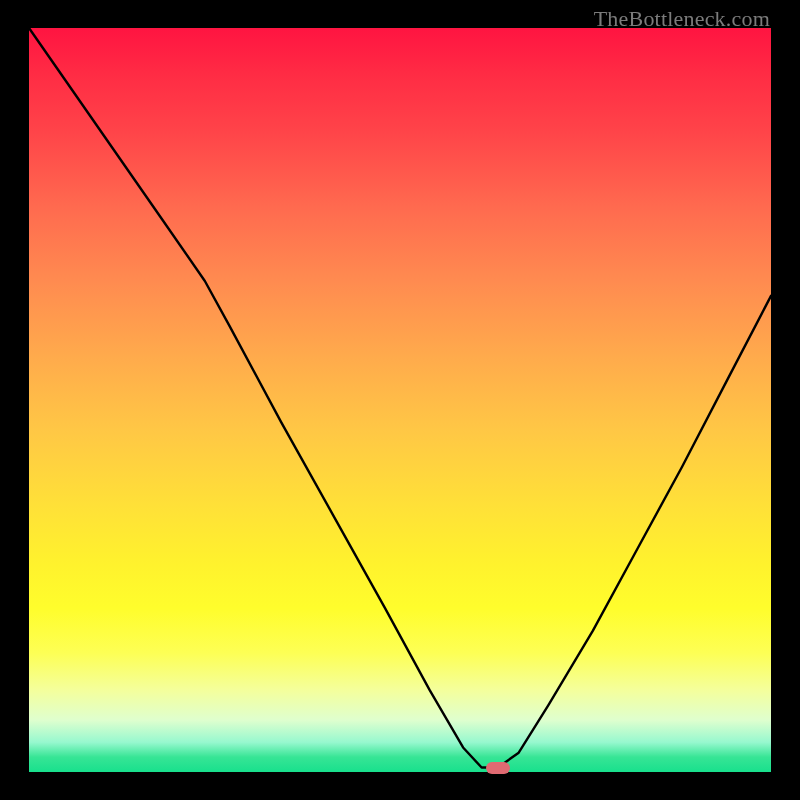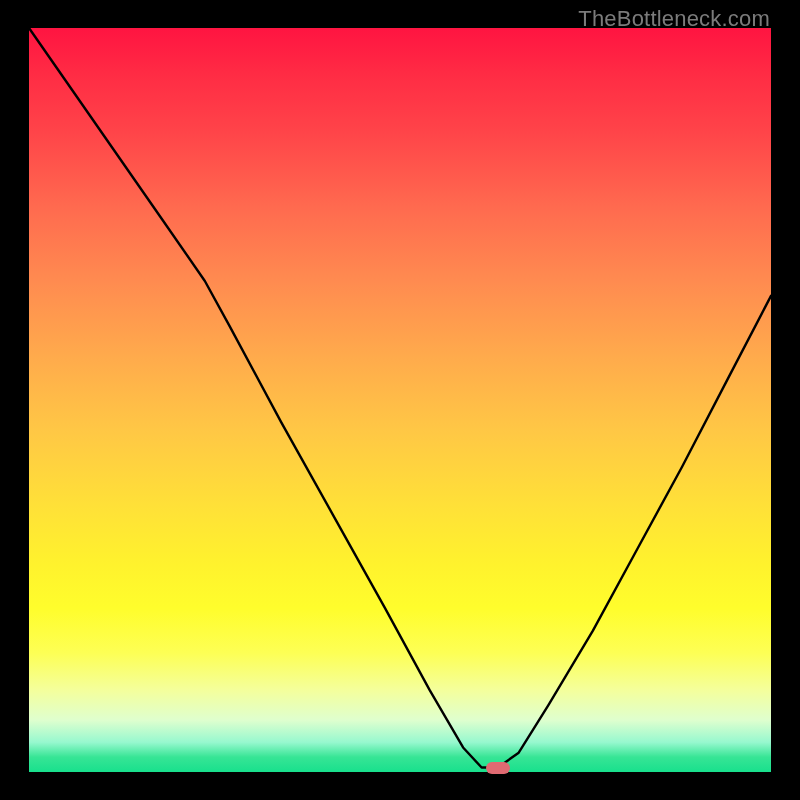--- a/index.html
+++ b/index.html
@@ -43,21 +43,21 @@
       #97f8cf 96%,
       #37e595 98%,
       #18e08d 100%
     );
   }
   .watermark {
     position: absolute;
     top: 6px;
     right: 30px;
     color: #7b7b7b;
-    font-family: Liberation Sans, sans-serif;
+    font-family: Liberation Serif, serif;
     font-size: 22px;
     font-weight: 500;
     letter-spacing: 0.2px;
   }
   svg.curve {
     position: absolute;
     left: 29px;
     top: 28px;
     width: 742px;
     height: 744px;

